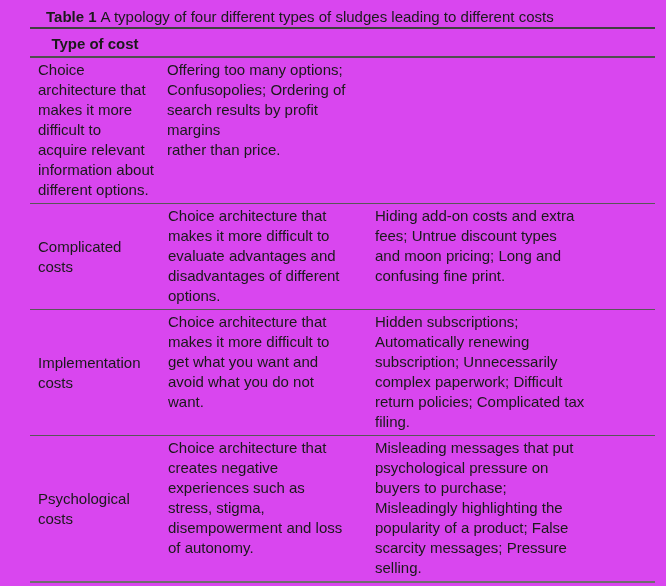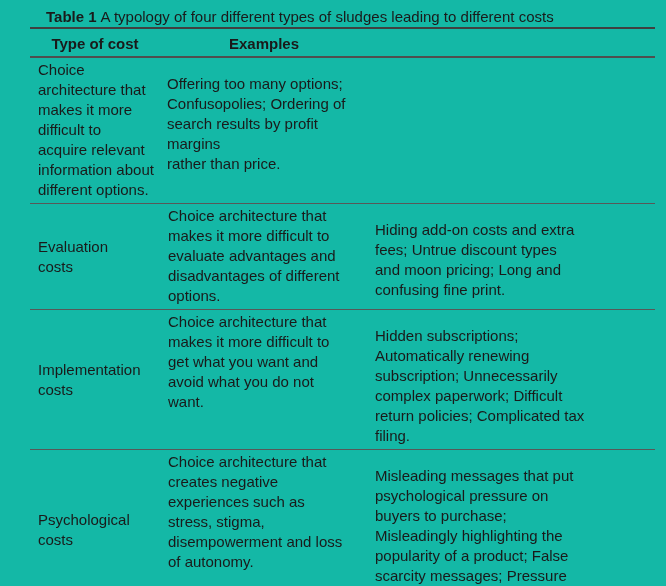--- a/index.html
+++ b/index.html
@@ -8,21 +8,21 @@
     width: 666px;
     height: 586px;
     font-family: "Liberation Sans", sans-serif;
     color: #1a1a1a;
     overflow: hidden;
   }
   .page {
     width: 666px;
     height: 586px;
     padding-top: 6px;
-    background: #14b8a6;
+    background: #d946ef;
   }
   .caption {
     margin-left: 46px;
     font-size: 15px;
     line-height: 21px;
     white-space: nowrap;
   }
   .caption .caption-label {
     font-weight: bold;
     margin-right: 4px;
@@ -58,53 +58,52 @@
   }
   .cell-type {
     display: flex;
     align-items: center;
     padding-left: 8px;
   }
   .cell-def {
     padding: 2px 4px 3px 8px;
   }
   .cell-ex {
-    padding: 16px 2px 3px 7px;
+    padding: 2px 2px 3px 7px;
   }
 </style>
 </head>
 <body>
 
 <div class="page">
 
   <div class="caption">
     <span class="caption-label">Table 1</span><span>A typology of four different types of sludges leading to different costs</span>
   </div>
 
   <div class="tbl">
 
     <div class="hdr-row">
       <div class="hdr-cell">Type of cost</div>
-      <div class="hdr-cell">Examples</div>
     </div>
 
     <div class="body-row">
       <div class="cell cell-def">Choice architecture that
 makes it more difficult to
 acquire relevant
 information about
 different options.</div>
       <div class="cell cell-ex">Offering too many options;
 Confusopolies; Ordering of
 search results by profit margins
 rather than price.</div>
     </div>
 
     <div class="body-row">
-      <div class="cell cell-type">Evaluation
+      <div class="cell cell-type">Complicated
 costs</div>
       <div class="cell cell-def">Choice architecture that
 makes it more difficult to
 evaluate advantages and
 disadvantages of different
 options.</div>
       <div class="cell cell-ex">Hiding add-on costs and extra
 fees; Untrue discount types
 and moon pricing; Long and
 confusing fine print.</div>

